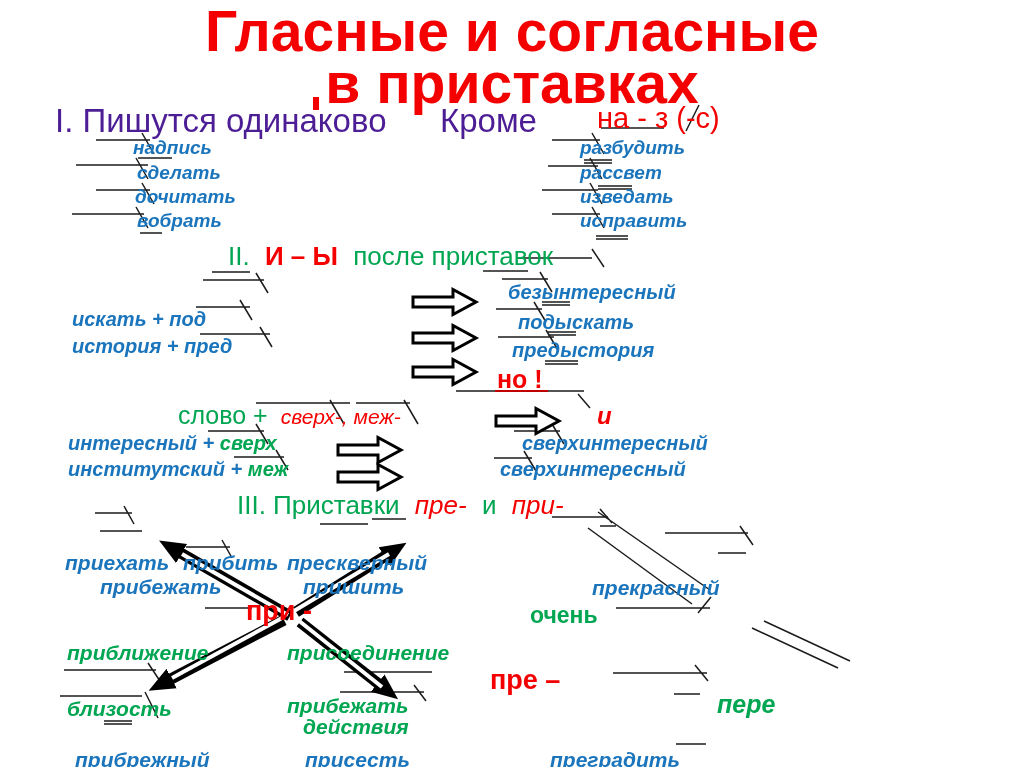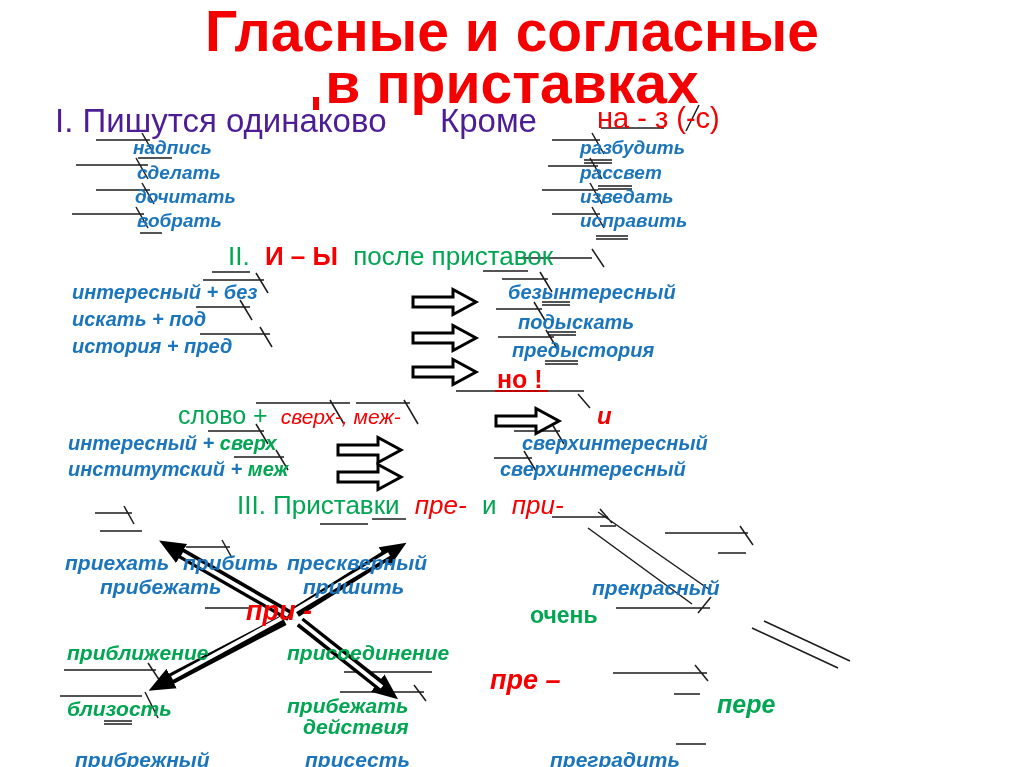--- a/index.html
+++ b/index.html
@@ -20,21 +20,21 @@
   .slovo{font-size:25px;}
   .slovo .g{color:#00a651;}
   .slovo .r{color:#f40000;font-style:italic;font-size:21px;margin-left:6px;}
   .iword{font-size:24px;color:#f40000;font-style:italic;font-weight:600;}
   .gw{color:#00a651;font-style:italic;font-weight:600;font-size:20px;}
   .h3{font-size:26px;}
   .h3 .g{color:#00a651;}
   .h3 .r{color:#f40000;font-style:italic;margin-left:8px;}
   .h3 .g2{color:#00a651;margin-left:8px;}
   .ex{font-size:21px;font-style:italic;font-weight:600;color:#1b75bc;}
-  .prilbl{font-size:27px;font-weight:bold;font-style:italic;color:#f40000;}
+  .prilbl{font-size:27px;font-weight:bold;color:#f40000;}
   .ochen{font-size:23px;font-weight:bold;color:#00a651;}
   .meaning{font-size:21px;font-weight:bold;font-style:italic;color:#00a651;}
   .pere{font-size:25px;font-weight:bold;font-style:italic;color:#00a651;}
   svg.overlay{position:absolute;left:0;top:0;z-index:1;}
   .t{z-index:2;}
 </style>
 </head>
 <body>
 
 <div id="slide">
@@ -135,21 +135,20 @@
   <div class="t bw" style="left:580px;top:163px">рассвет</div>
   <div class="t bw" style="left:580px;top:187px">изведать</div>
   <div class="t bw" style="left:580px;top:211px">исправить</div>
 
   <div class="t h2" style="left:228px;top:242px">
     <span class="num">II.</span>
     <span class="letters">И – Ы</span>
     <span class="rest">после приставок</span>
   </div>
 
-  <div class="t bw2" style="left:72px;top:281px">интересный + без</div>
   <div class="t bw2" style="left:72px;top:308px">искать + под</div>
   <div class="t bw2" style="left:72px;top:335px">история + пред</div>
 
   <div class="t bw2" style="left:508px;top:281px">безынтересный</div>
   <div class="t bw2" style="left:518px;top:311px">подыскать</div>
   <div class="t bw2" style="left:512px;top:339px">предыстория</div>
 
   <div class="t no" style="left:497px;top:366px">но !</div>
 
   <div class="t slovo" style="left:178px;top:402px">

